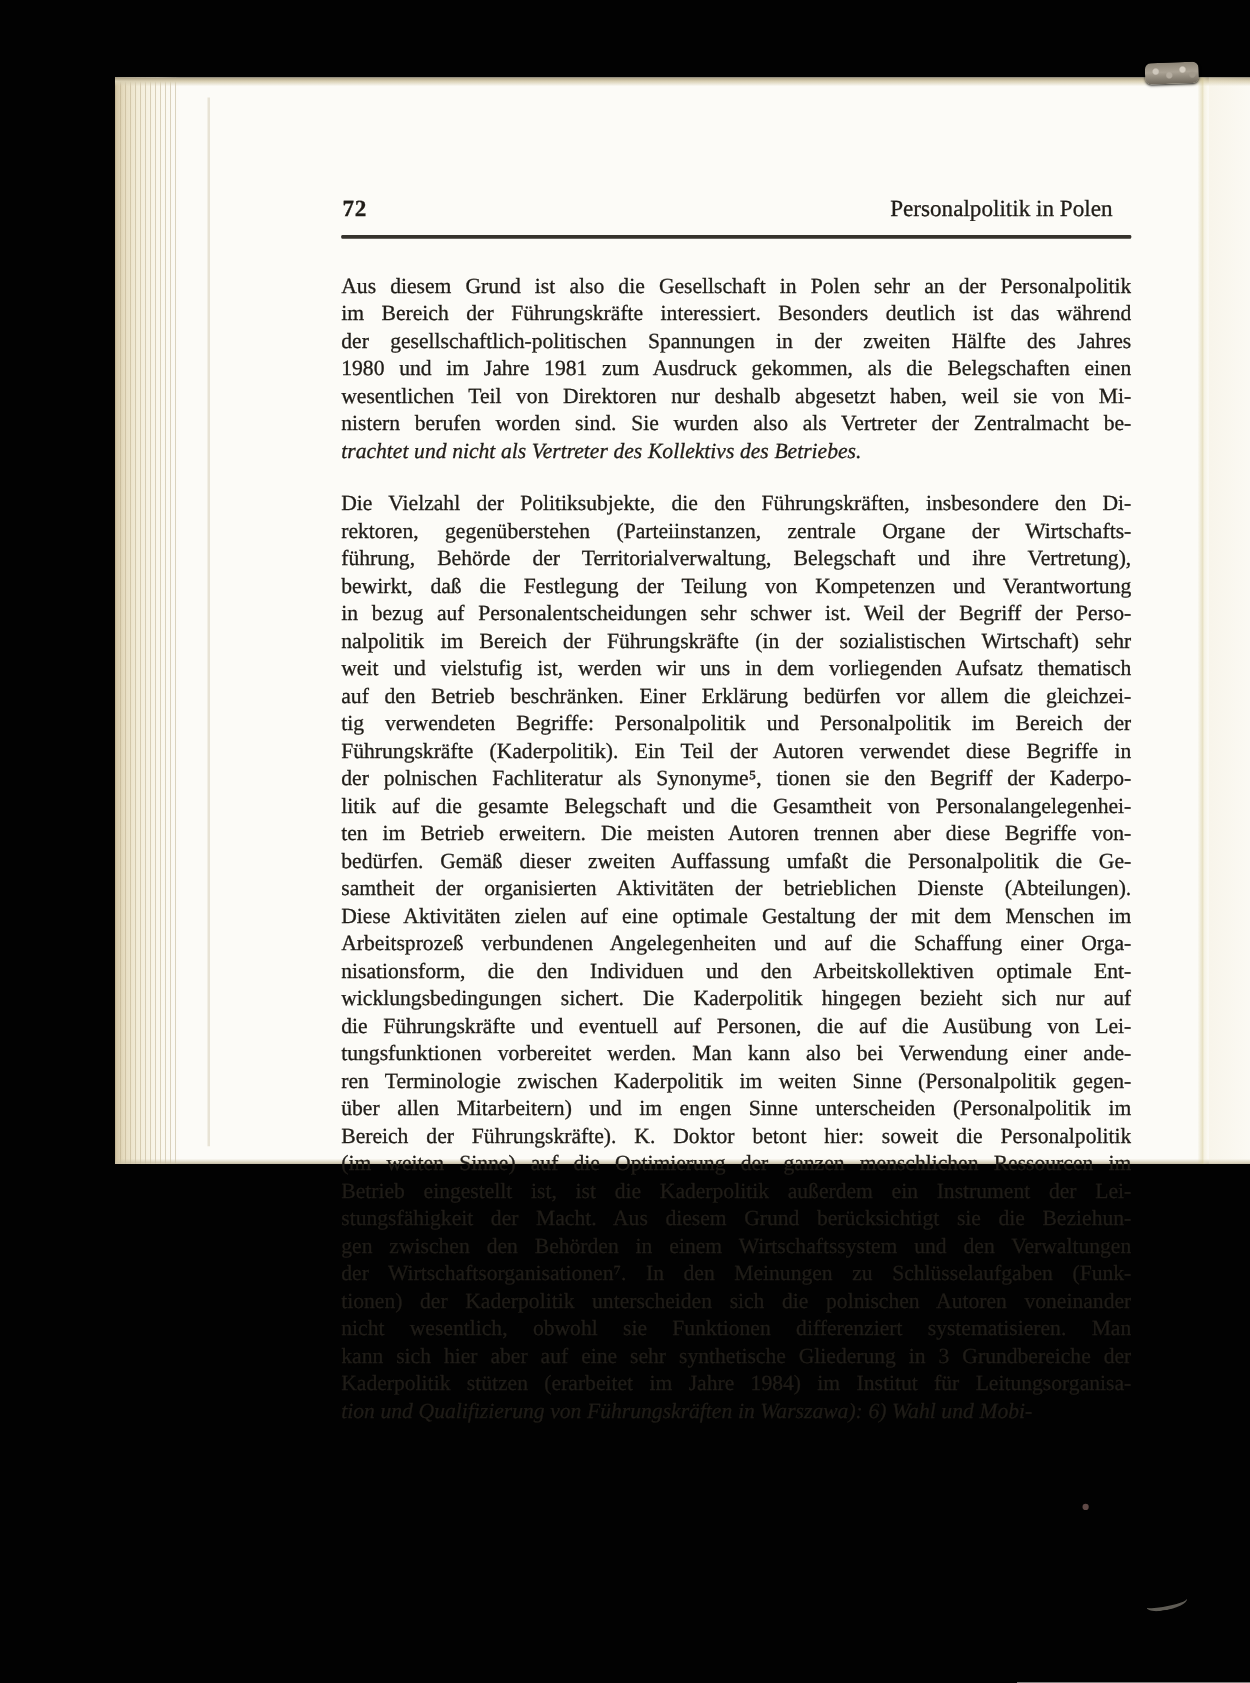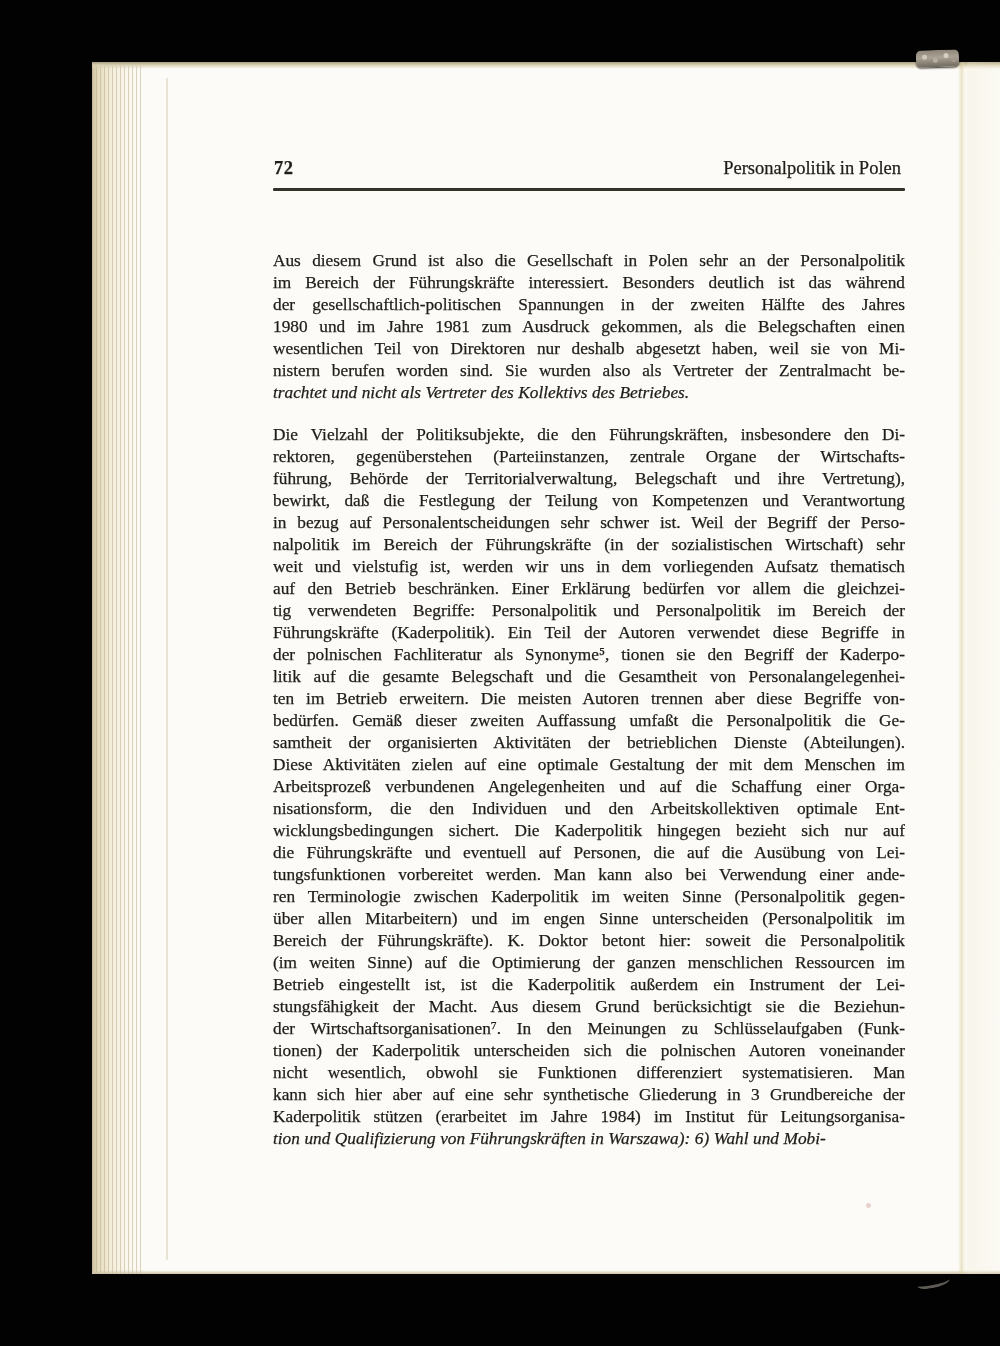--- a/index.html
+++ b/index.html
@@ -5,21 +5,21 @@
   html,body{margin:0;padding:0;}
   body{
     width:1000px;height:1346px;position:relative;overflow:hidden;
     background:var(--bg,#020202);
     font-family:"Liberation Serif","DejaVu Serif",serif;
   }
   .stage{position:absolute;inset:0;}
 
   
   .page{
-    position:absolute;left:92px;top:62px;width:908px;height:1212px;
+    position:absolute;left:92px;top:62px;width:908px;height:869px;
     background:var(--paper,#fcfbf7);
   }
   
   .page-left-edge{
     position:absolute;left:0;top:0;bottom:0;width:52px;
     background:
       repeating-linear-gradient(90deg,
         rgba(185,170,135,.50) 0px, rgba(185,170,135,.50) 1px,
         rgba(252,250,243,0) 1px, rgba(252,250,243,0) 4px),
       linear-gradient(90deg,#cfc2a1 0px,#e6dcc0 7px,#f2ecd8 18px,#faf7ec 34px,rgba(252,251,247,0) 52px);
@@ -51,26 +51,26 @@
   .content{
     position:absolute;left:181px;top:0;width:632px;
     color:var(--ink,#201d18);
     -webkit-text-stroke:.25px var(--ink,#201d18);
   }
   .header-row{
     position:absolute;left:0;top:95px;width:632px;height:22px;
     font-size:18.5px;line-height:22px;
   }
   .page-num{position:absolute;left:1px;top:0;font-weight:600;letter-spacing:.5px;}
-  .running-head{position:absolute;right:4px;top:0;}
+  .running-head{position:absolute;right:15px;top:0;}
   .header-rule{
     position:absolute;left:0;top:126px;width:632px;height:3px;
     background:var(--rule,#35322c);border-radius:1px;
   }
-  .paragraphs{position:absolute;left:0;top:156px;width:632px;margin-top:32px;}
+  .paragraphs{position:absolute;left:0;top:156px;width:632px;}
   .paragraph + .paragraph{margin-top:20px;}
   .tline{
     font-size:17.3px;line-height:22px;height:22px;overflow:hidden;
     text-align:justify;text-align-last:justify;
     white-space:normal;word-spacing:.2px;
   }
   .tline.tlast{text-align-last:left;font-style:italic;}
 
   
   .artifact-tab{
@@ -143,20 +143,21 @@
             <div class="tline">nisationsform, die den Individuen und den Arbeitskollektiven optimale Ent-</div>
             <div class="tline">wicklungsbedingungen sichert. Die Kaderpolitik hingegen bezieht sich nur auf</div>
             <div class="tline">die Führungskräfte und eventuell auf Personen, die auf die Ausübung von Lei-</div>
             <div class="tline">tungsfunktionen vorbereitet werden. Man kann also bei Verwendung einer ande-</div>
             <div class="tline">ren Terminologie zwischen Kaderpolitik im weiten Sinne (Personalpolitik gegen-</div>
             <div class="tline">über allen Mitarbeitern) und im engen Sinne unterscheiden (Personalpolitik im</div>
             <div class="tline">Bereich der Führungskräfte). K. Doktor betont hier: soweit die Personalpolitik</div>
             <div class="tline">(im weiten Sinne) auf die Optimierung der ganzen menschlichen Ressourcen im</div>
             <div class="tline">Betrieb eingestellt ist, ist die Kaderpolitik außerdem ein Instrument der Lei-</div>
             <div class="tline">stungsfähigkeit der Macht. Aus diesem Grund berücksichtigt sie die Beziehun-</div>
+            <div class="tline">gen zwischen den Behörden in einem Wirtschaftssystem und den Verwaltungen</div>
             <div class="tline">der Wirtschaftsorganisationen⁷. In den Meinungen zu Schlüsselaufgaben (Funk-</div>
             <div class="tline">tionen) der Kaderpolitik unterscheiden sich die polnischen Autoren voneinander</div>
             <div class="tline">nicht wesentlich, obwohl sie Funktionen differenziert systematisieren. Man</div>
             <div class="tline">kann sich hier aber auf eine sehr synthetische Gliederung in 3 Grundbereiche der</div>
             <div class="tline">Kaderpolitik stützen (erarbeitet im Jahre 1984) im Institut für Leitungsorganisa-</div>
             <div class="tline tlast">tion und Qualifizierung von Führungskräften in Warszawa): 6) Wahl und Mobi-</div>
           </div>
         </div>
     </div>
   </div>

